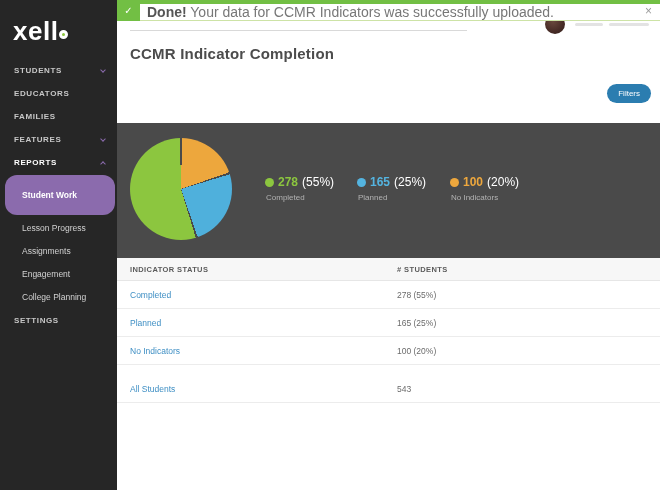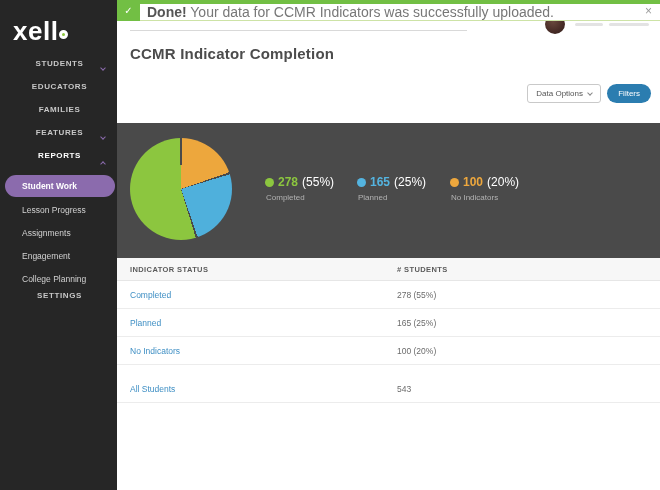--- a/index.html
+++ b/index.html
@@ -4,26 +4,26 @@
 <style>
   * { margin:0; padding:0; box-sizing:border-box; }
   html,body { width:660px; height:490px; font-family:"Liberation Sans", sans-serif; }
   .app { position:relative; width:660px; height:490px; background:#fff; overflow:hidden; }
 
   
   .sidebar { position:absolute; left:0; top:0; width:117px; height:490px; background:#262626; z-index:10; }
   .logo { padding:16px 0 4px 13px; color:#fff; font-size:26px; font-weight:bold; letter-spacing:0.5px; display:flex; align-items:center; }
   .logo-o { display:inline-block; width:9px; height:9px; background:#8cc63f; border:3.5px solid #fff; border-radius:50%; margin-left:1px; margin-top:6px; }
   .nav { margin-top:8px; }
-  .side-item { height:23px; display:flex; align-items:center; padding:0 12px 0 14px; color:#c7c7c7; font-size:8px; font-weight:bold; letter-spacing:0.6px; cursor:pointer;flex-direction:column; }
+  .side-item { height:23px; display:flex; align-items:center; padding:0 12px 0 14px; color:#c7c7c7; font-size:8px; font-weight:bold; letter-spacing:0.6px; cursor:pointer; }
   .side-item.reports { color:#fff; }
   .chev { width:4px; height:4px; border-right:1.4px solid #8b6bad; border-bottom:1.4px solid #8b6bad; transform:rotate(45deg); margin-left:auto; margin-top:-2px; }
   .chev.up { transform:rotate(-135deg); margin-top:2px; }
   .sub-item { height:23px; display:flex; align-items:center; padding:0 12px 0 22px; color:#d2d2d2; font-size:8.5px; cursor:pointer; }
-  .sub-item.active { margin:1px 2px 1px 5px; padding:0 0 0 17px; height:22px; border-radius:12px; color:#fff; font-weight:bold; width:110px; }
+  .sub-item.active { margin:1px 2px 1px 5px; padding:0 0 0 17px; height:40px; border-radius:12px; color:#fff; font-weight:bold; width:110px; }
 
   
   .main { position:absolute; left:117px; top:0; width:543px; height:490px; background:#fff; }
 
   
   .banner { position:absolute; left:0; top:0; width:543px; height:21px; background:#fff; border-bottom:1px solid #cde3a6; z-index:5; display:flex; align-items:center; }
   .banner-strip { position:absolute; left:0; top:0; width:543px; height:4px; }
   .banner-check { position:relative; width:23px; height:21px; display:flex; align-items:center; justify-content:center; color:#fff; font-size:10px; flex:none; }
   .banner-text { margin-left:7px; font-size:14px; color:#777; padding-top:3px; }
   .banner-text b { color:#555; }
@@ -126,24 +126,20 @@
       <div class="banner-text">
         <b>Done!</b><span> Your data for CCMR Indicators was successfully uploaded.</span>
       </div>
     </div>
     <div class="banner-close">×</div>
 
     <div class="header-divider"></div>
 
     <h1 class="page-title">CCMR Indicator Completion</h1>
 
-    <div class="btn-data-options">
-      <span>Data Options</span>
-      <span class="chev-sm"></span>
-    </div>
     <button class="btn-filters" style="background-color: rgb(43, 125, 176);">
       <span>Filters</span>
     </button>
 
     <section class="chart-panel">
       <div class="pie" style="background: conic-gradient(rgb(74, 74, 74) 0deg, rgb(74, 74, 74) 1.2deg, rgb(237, 167, 61) 1.2deg, rgb(237, 167, 61) 70.8deg, rgb(74, 74, 74) 70.8deg, rgb(74, 74, 74) 72deg, rgb(74, 74, 74) 72deg, rgb(74, 74, 74) 73.2deg, rgb(79, 176, 220) 73.2deg, rgb(79, 176, 220) 160.8deg, rgb(74, 74, 74) 160.8deg, rgb(74, 74, 74) 162deg, rgb(74, 74, 74) 162deg, rgb(74, 74, 74) 163.2deg, rgb(140, 198, 63) 163.2deg, rgb(140, 198, 63) 358.8deg, rgb(74, 74, 74) 358.8deg, rgb(74, 74, 74) 360deg);"></div>
 
       <div class="legend-item" style="left:148px;">
         <div class="legend-row">
           <span class="legend-dot" style="background-color: rgb(140, 198, 63);"></span>

